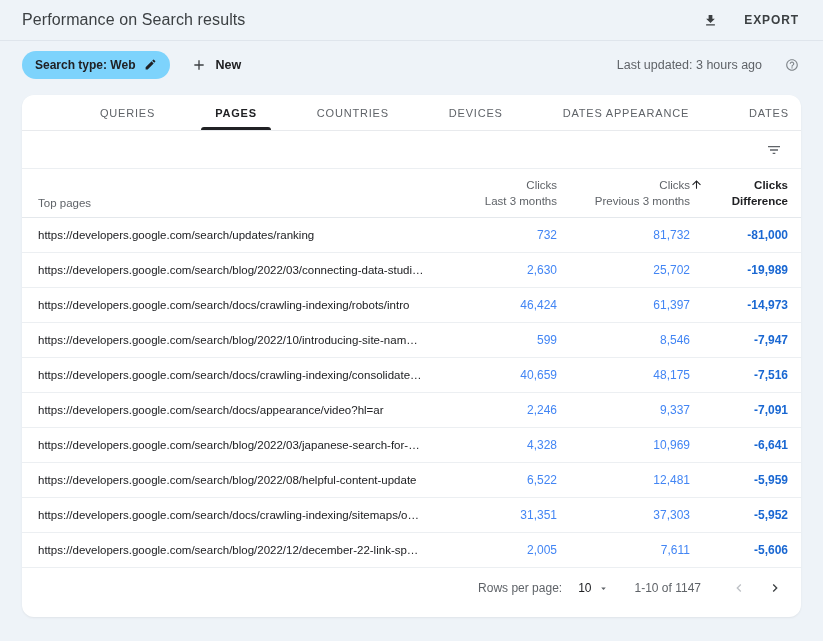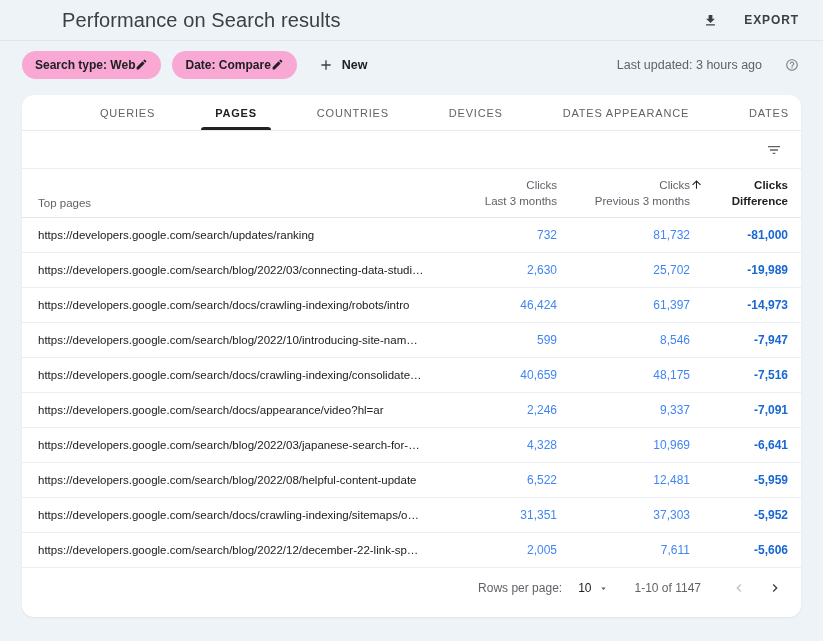--- a/index.html
+++ b/index.html
@@ -15,40 +15,40 @@
 
   
   .topbar {
     height: 41px;
     display: flex;
     align-items: center;
     justify-content: space-between;
     padding: 0 24px 0 22px;
     border-bottom: 1px solid #dfe5ec;
   }
-  .page-title { font-size: 20px; color: #3c4043; letter-spacing: 0.1px; margin-left: 40px; }
+  .page-title { font-size: 16px; color: #3c4043; letter-spacing: 0.1px; }
   .export-btn {
     display: flex; align-items: center; gap: 26px;
     font-size: 12px; font-weight: bold; letter-spacing: 0.9px;
     color: #3c4043; cursor: pointer; background: none; border: none;
     font-family: "Liberation Sans", sans-serif;
   }
   .export-btn svg { fill: #3c4043; }
 
   
   .filters-row {
     height: 47px;
     display: flex; align-items: center; justify-content: space-between;
     padding: 0 24px 0 22px;
   }
   .filters-left { display: flex; align-items: center; }
   .chip {
-    display: flex; align-items: center; 
+    display: flex; align-items: center; gap: 9px;
     height: 28px; padding: 0 13px;
-    background: #f9a8d4;
+    background: #7dd3fc;
     border-radius: 14px;
     font-size: 12px; font-weight: bold; color: #202124;
     margin-right: 11px; cursor: pointer;
   }
   .chip svg { fill: #202124; }
   .new-btn {
     display: flex; align-items: center; gap: 8px;
     margin-left: 10px; cursor: pointer;
     font-size: 12.5px; font-weight: bold; color: #202124;
     background: none; border: none; font-family: "Liberation Sans", sans-serif;
@@ -182,28 +182,20 @@
 <div class="filters-row">
   <div class="filters-left">
     <div class="chip">
       <span>Search type: Web</span>
       <span>
         <svg width="13" height="13" viewBox="0 0 24 24">
             <path d="M3 17.25V21h3.75L17.81 9.94l-3.75-3.75L3 17.25zM20.71 7.04a.996.996 0 000-1.41l-2.34-2.34a.996.996 0 00-1.41 0l-1.83 1.83 3.75 3.75 1.83-1.83z"></path>
           </svg>
       </span>
     </div>
-    <div class="chip">
-      <span>Date: Compare</span>
-      <span>
-        <svg width="13" height="13" viewBox="0 0 24 24">
-            <path d="M3 17.25V21h3.75L17.81 9.94l-3.75-3.75L3 17.25zM20.71 7.04a.996.996 0 000-1.41l-2.34-2.34a.996.996 0 00-1.41 0l-1.83 1.83 3.75 3.75 1.83-1.83z"></path>
-          </svg>
-      </span>
-    </div>
     <button class="new-btn">
       <span>
         <svg width="16" height="16" viewBox="0 0 24 24">
             <path d="M19 13h-6v6h-2v-6H5v-2h6V5h2v6h6v2z"></path>
           </svg>
       </span>
       <span>New</span>
     </button>
   </div>
   <div class="last-updated">

